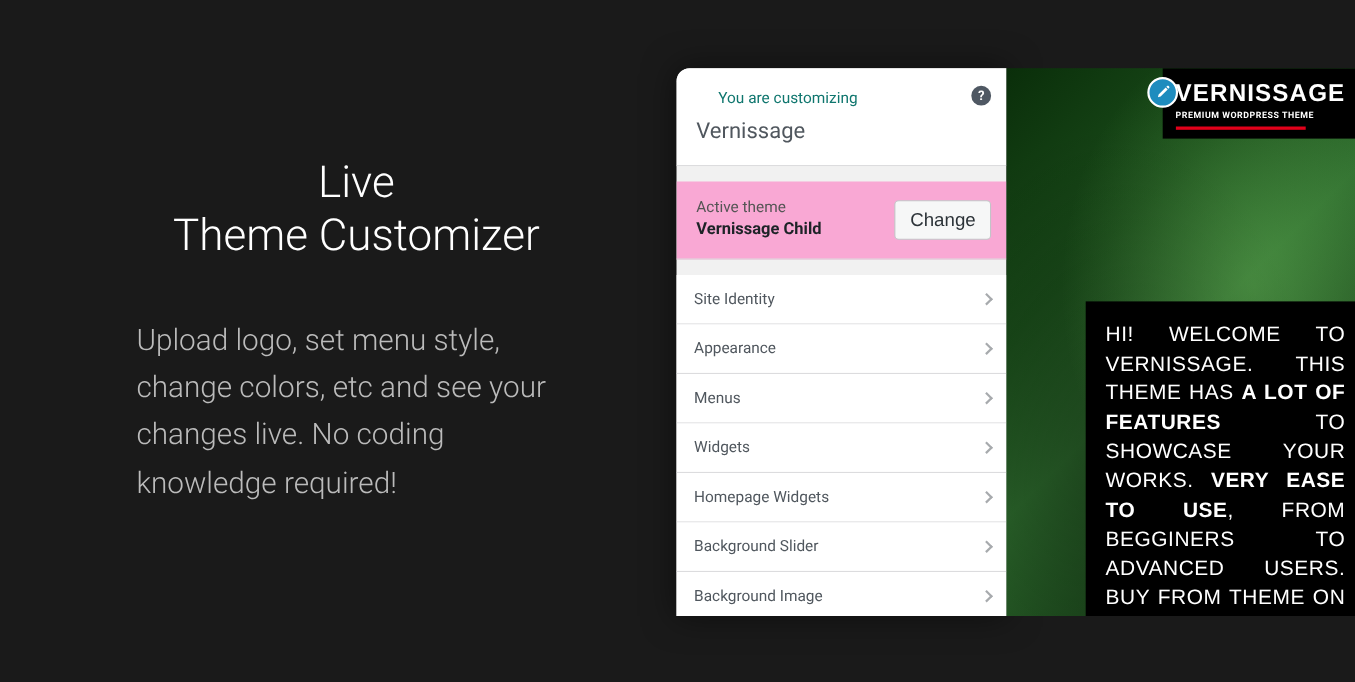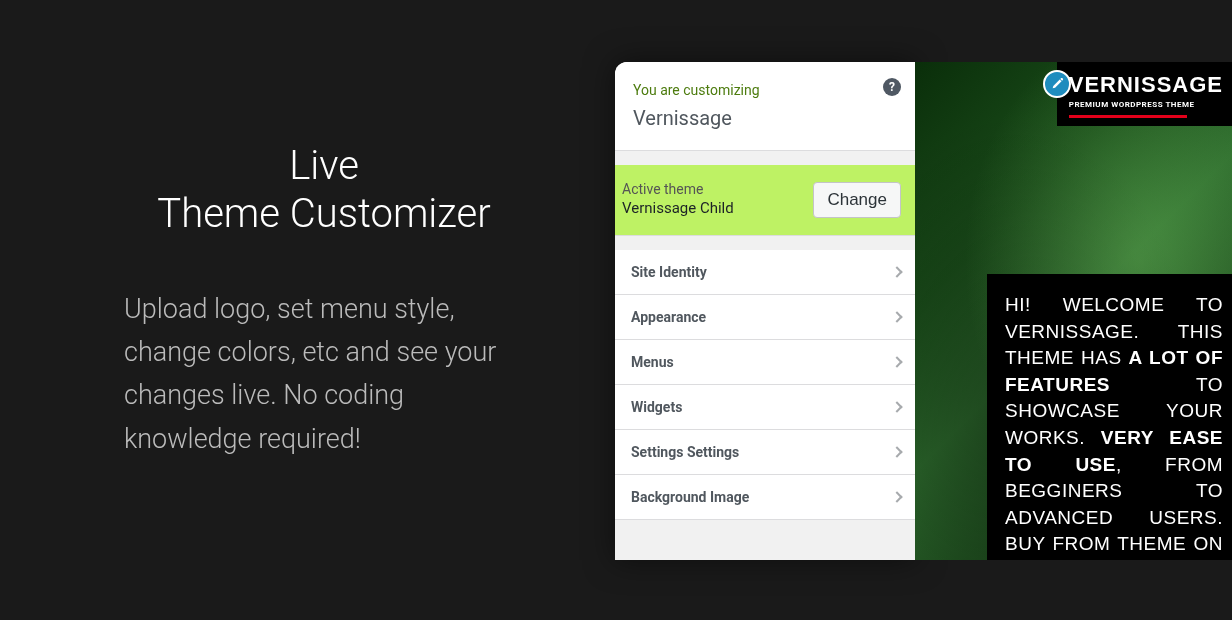--- a/index.html
+++ b/index.html
@@ -42,24 +42,25 @@
       box-shadow: 0 0 30px rgba(0,0,0,0.5);
       overflow: hidden;
     }
     .panel-header {
       background: #ffffff;
       padding: 20px 18px 20px 18px;
       position: relative;
       border-bottom: 1px solid #dcdcde;
     }
     .panel-header .label {
-      color: #4d7c0f;
+      color: #0f766e;
       font-size: 14px;
       display: block;
       margin-bottom: 8px;
+      margin-left: 20px;
     }
     .panel-header .theme {
       color: #50575e;
       font-size: 20px;
       font-weight: 400;
     }
     .help-icon {
       position: absolute;
       right: 14px;
       top: 16px;
@@ -69,35 +70,35 @@
       background: #4f5863;
       color: #fff;
       font-size: 12px;
       font-weight: bold;
       display: flex;
       align-items: center;
       justify-content: center;
       cursor: pointer;
     }
     .active-theme {
-      background: #bef264;
-      padding: 16px 18px 18px 7px;
+      background: #f9a8d4;
+      padding: 16px 18px 18px 18px;
       border-bottom: 1px solid #dcdcde;
       position: relative;
       margin-top: 14px;
     }
     .active-theme .at-label {
       color: #555;
       font-size: 14px;
       display: block;
     }
     .active-theme .at-name {
       color: #1d2327;
       font-size: 15px;
-      font-weight: 400;
+      font-weight: 700;
       margin-top: 2px;
     }
     .change-btn {
       position: absolute;
       right: 14px;
       top: 50%;
       transform: translateY(-50%);
       background: #f6f7f7;
       border: 1px solid #c3c4c7;
       border-radius: 4px;
@@ -109,21 +110,21 @@
     .section-list {
       margin-top: 14px;
       background: #ffffff;
     }
     .section-item {
       background: #ffffff;
       border-bottom: 1px solid #dcdcde;
       padding: 14px 16px;
       font-size: 14px;
       color: #50575e;
-      font-weight: 700;
+      font-weight: 400;
       position: relative;
       cursor: pointer;
     }
     .chev {
       position: absolute;
       right: 14px;
       top: 50%;
       transform: translateY(-50%);
       width: 8px;
       height: 8px;
@@ -235,21 +236,22 @@
     <span class="at-label">Active theme</span>
     <div class="at-name">Vernissage Child</div>
     <button class="change-btn">Change</button>
   </div>
 
   <div class="section-list">
     <div class="section-item"><span>Site Identity</span><span class="chev"></span></div>
     <div class="section-item"><span>Appearance</span><span class="chev"></span></div>
     <div class="section-item"><span>Menus</span><span class="chev"></span></div>
     <div class="section-item"><span>Widgets</span><span class="chev"></span></div>
-    <div class="section-item"><span>Settings Settings</span><span class="chev"></span></div>
+    <div class="section-item"><span>Homepage Widgets</span><span class="chev"></span></div>
+    <div class="section-item"><span>Background Slider</span><span class="chev"></span></div>
     <div class="section-item"><span>Background Image</span><span class="chev"></span></div>
 
   </div>
 </div>
 
 <div class="preview">
   <div class="logo-box">
     <div class="edit-badge">
       <svg viewBox="0 0 20 20" fill="#fff">
           <path d="M13.9 3.5l2.6 2.6-9.2 9.2-3.5.9.9-3.5 9.2-9.2zm1.8-1.8c.6-.6 1.5-.6 2.1 0l.5.5c.6.6.6 1.5 0 2.1l-1 1-2.6-2.6 1-1z"></path>

